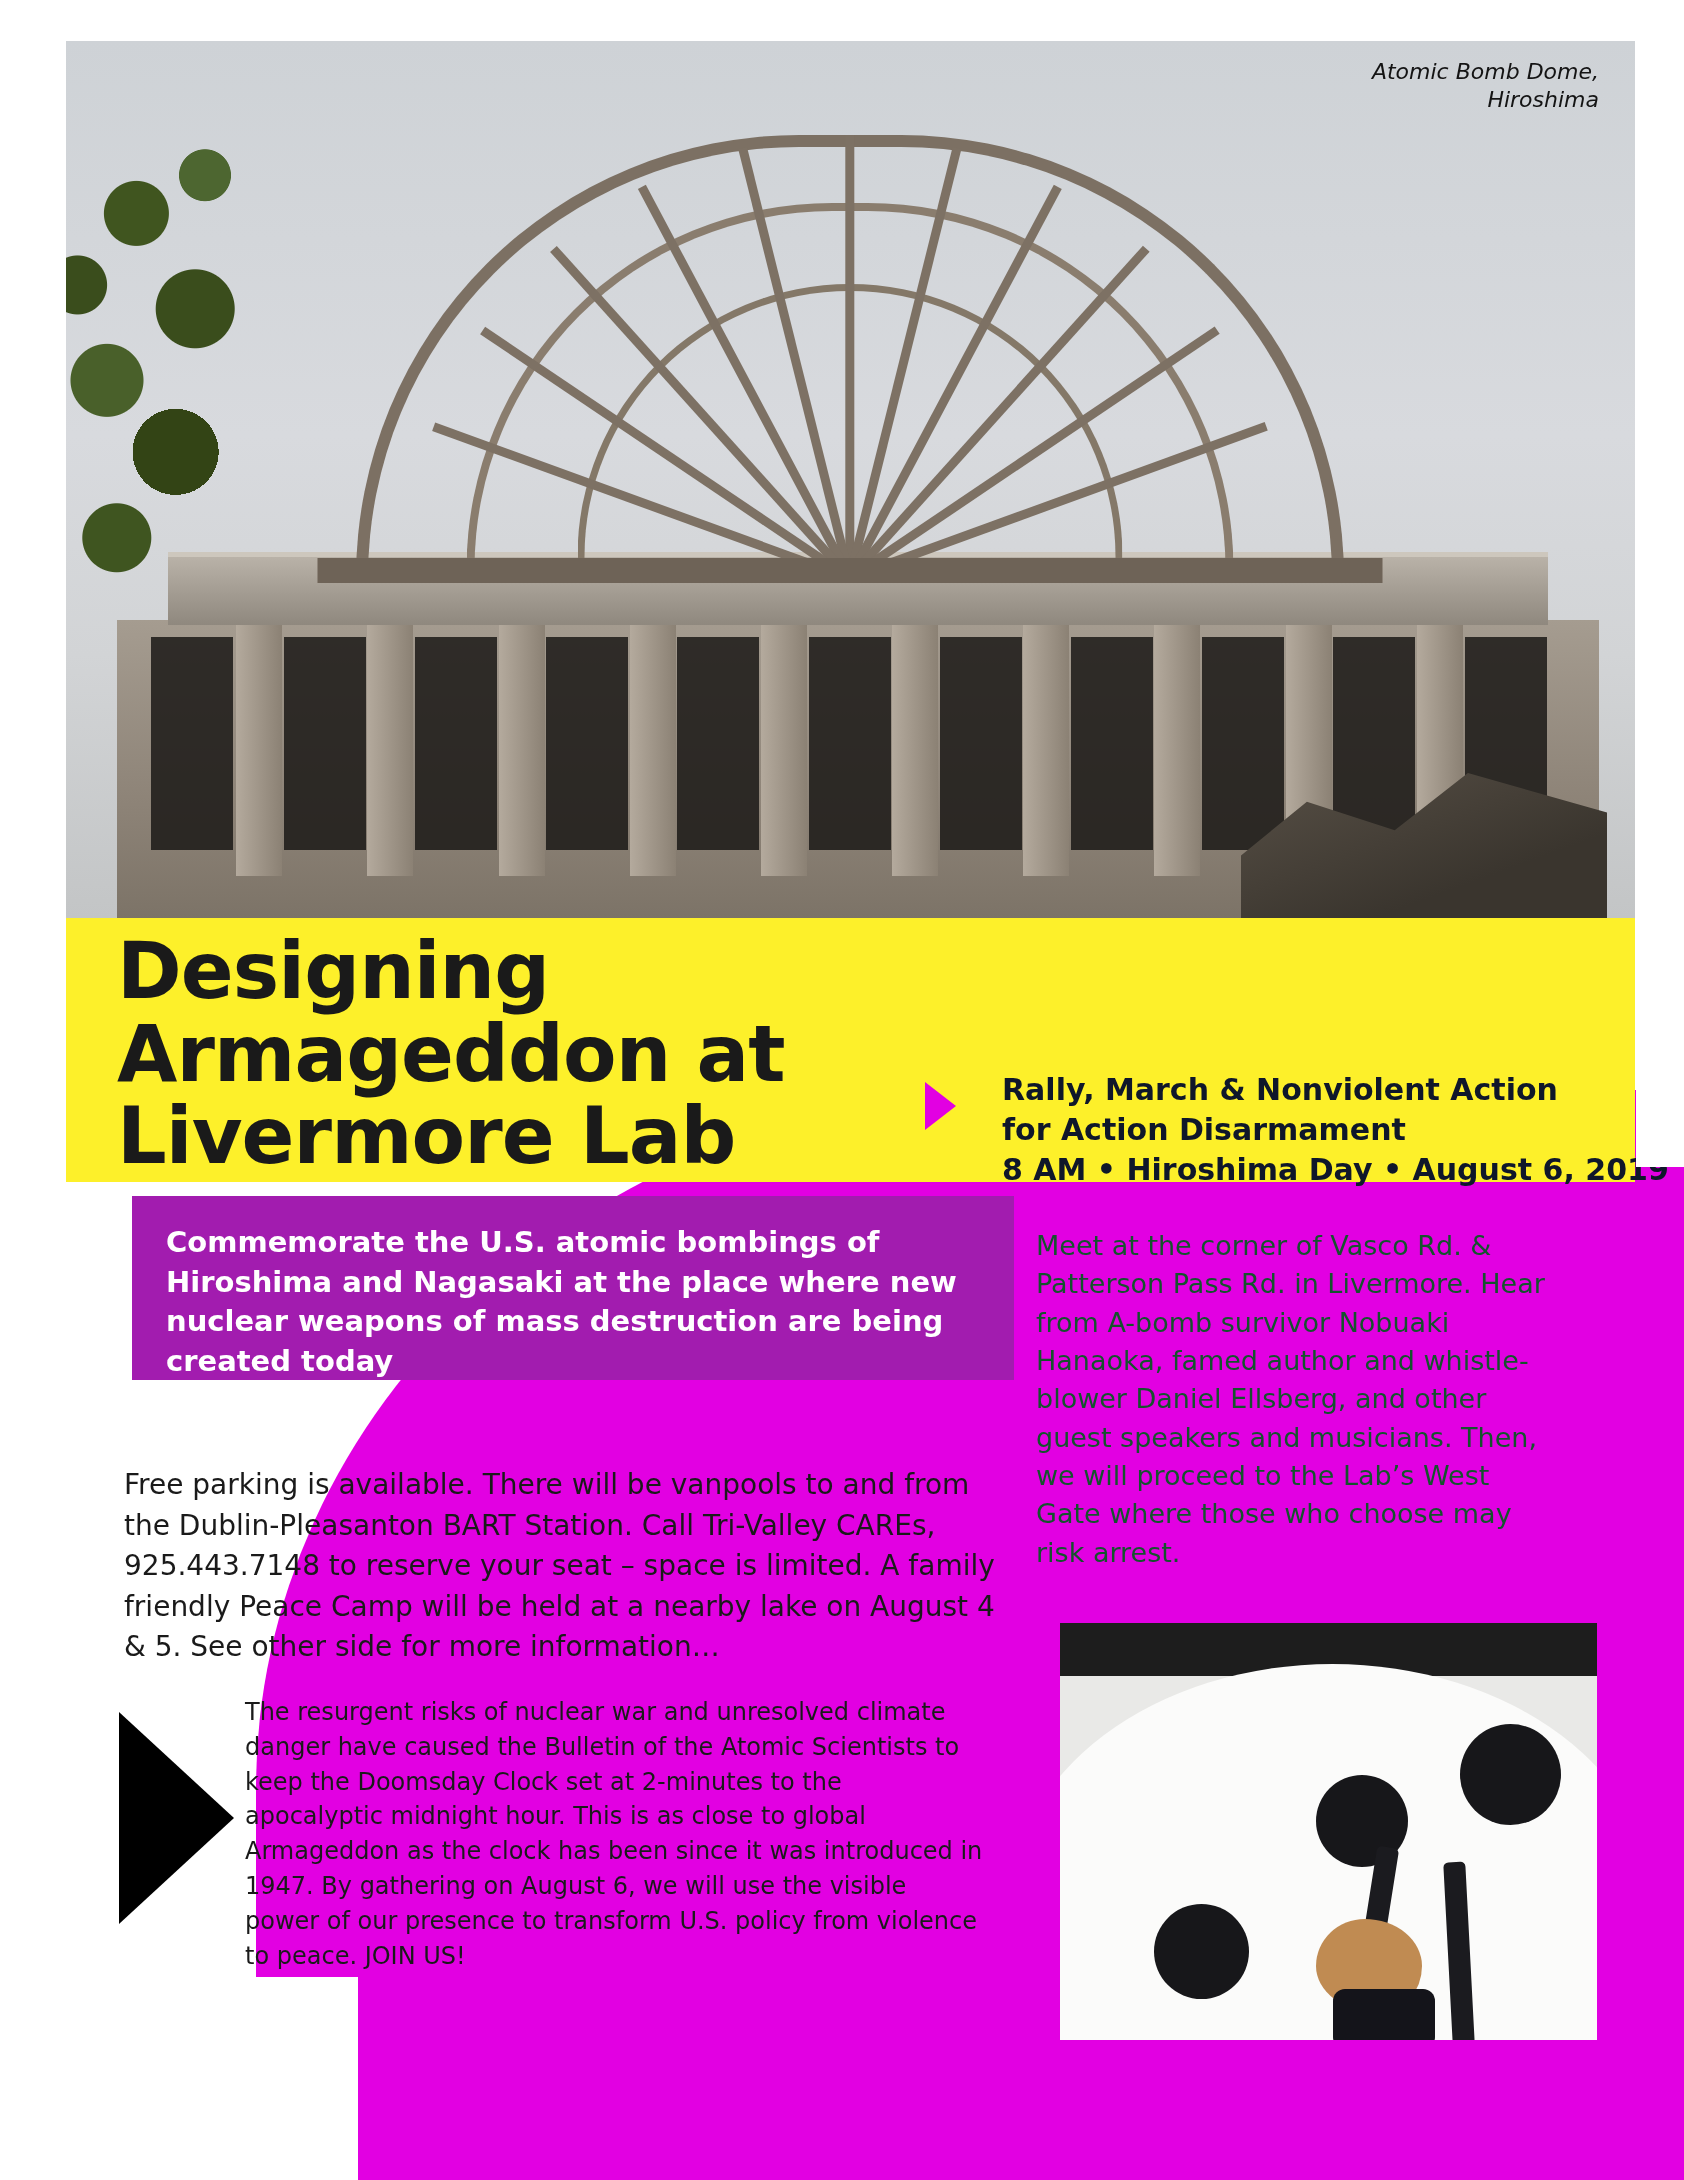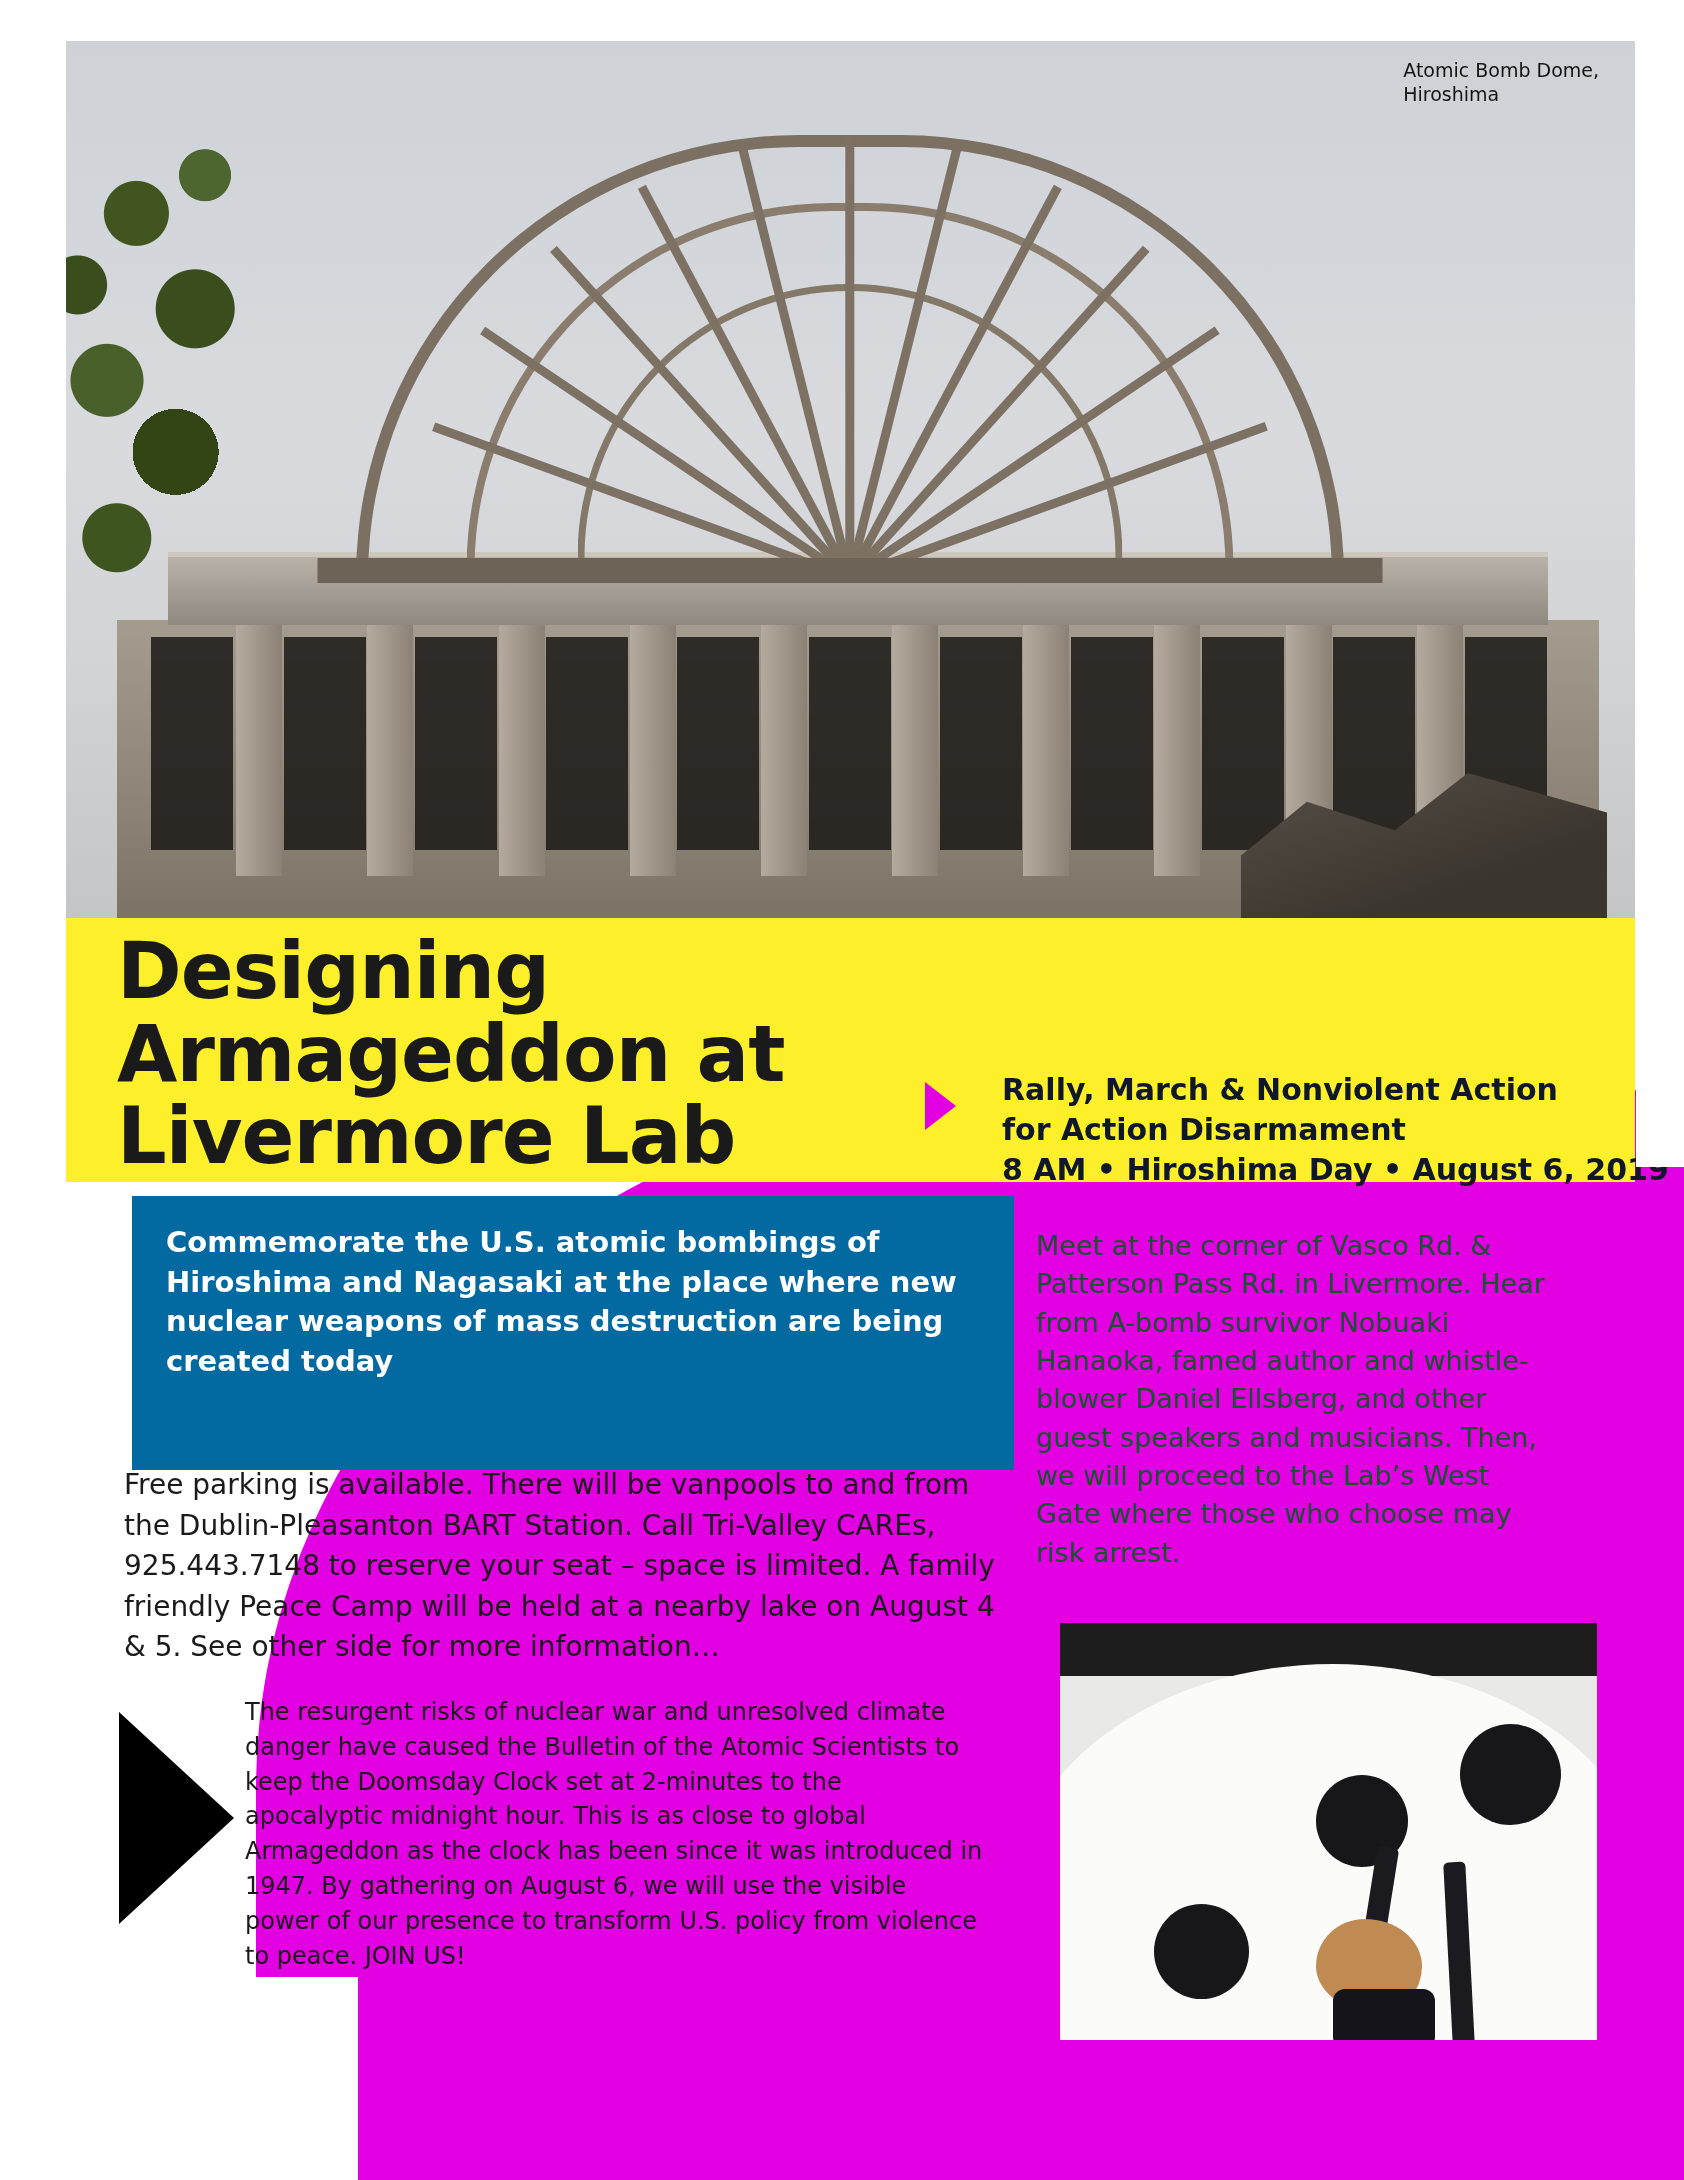--- a/index.html
+++ b/index.html
@@ -210,26 +210,27 @@
     top: 707px;
     width: 366px;
     height: 179px;
     background: linear-gradient(160deg,#5b5349 0%, #3a352e 70%);
     clip-path: polygon(0 60%, 18% 30%, 42% 46%, 62% 14%, 100% 36%, 100% 100%, 0 100%);
   }
   .photo-caption {
     position: absolute;
     right: 36px;
     top: 17px;
-    text-align: left;
+    text-align: right;
     color: #141414;
-    font-size: 19px;
+    font-size: 22px;
     line-height: 1.28;
     font-family: "DejaVu Sans", sans-serif;
     z-index: 4;
+    font-style: italic;
   }
 
   
   .yellow-band {
     position: absolute;
     left: 66px;
     top: 918px;
     width: 1569px;
     height: 264px;
     background: #fdf02a;
@@ -266,22 +267,22 @@
     color: #0f172a;
     margin-left: 29px;
   }
 
   
   .black-box {
     position: absolute;
     left: 132px;
     top: 1196px;
     width: 882px;
-    height: 274px;
-    background: #0369a1;
+    height: 184px;
+    background: #a21caf;
     z-index: 5;
   }
   .black-box p {
     margin: 0;
     padding: 27px 29px 0 34px;
     color: #ffffff;
     font-weight: bold;
     font-size: 29px;
     line-height: 1.37;
   }

